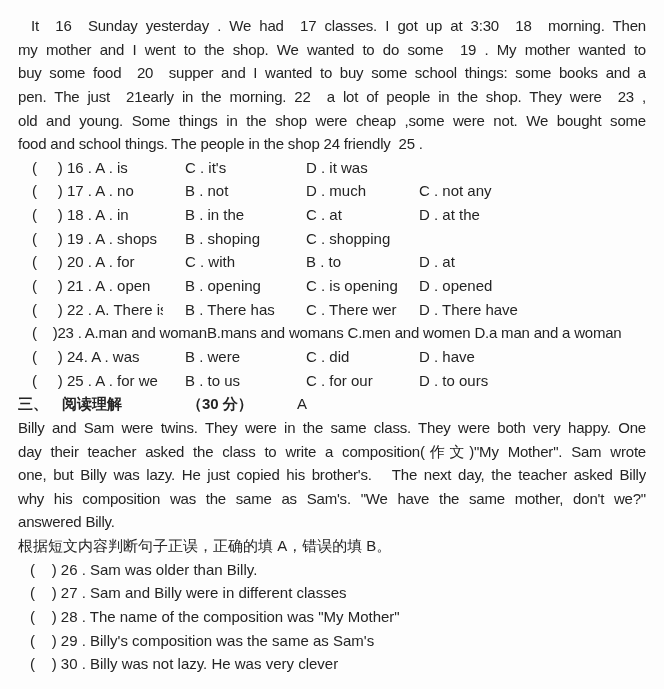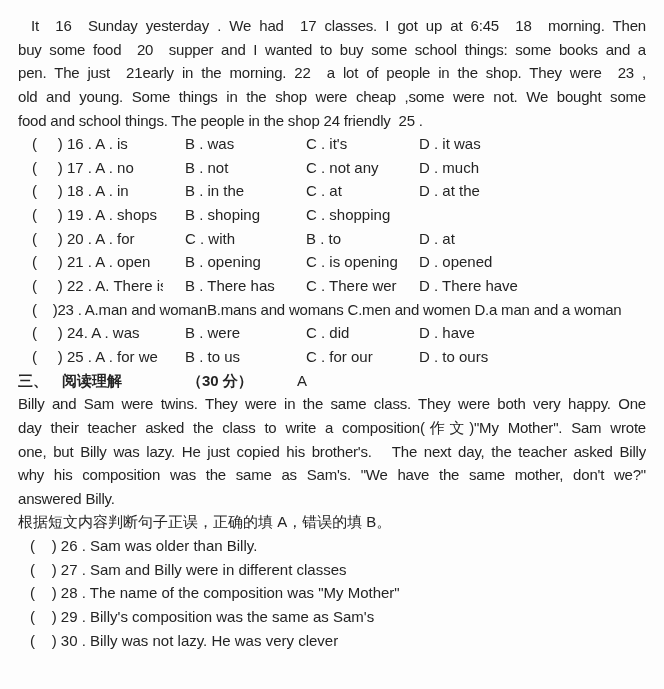--- a/index.html
+++ b/index.html
@@ -22,29 +22,30 @@
   .heading .hn{position:absolute;left:0;top:0;}
   .heading .ht{position:absolute;left:44px;top:0;}
   .heading .hs{position:absolute;left:125px;top:0;margin-left:44px;}
   .heading .hp{position:absolute;left:279px;top:0;font-weight:normal;}
 </style>
 </head>
 <body>
 
 <div class="page">
   <div>
-      <div class="line jline indent"><span>It </span><span class="blank">&nbsp;16&nbsp;</span><span> Sunday yesterday . We had </span><span class="blank">&nbsp;17&nbsp;</span><span>classes. I got up at 6:45 </span><span class="blank">&nbsp;18&nbsp;</span><span> morning. Then</span></div>
+      <div class="line jline indent"><span>It </span><span class="blank">&nbsp;16&nbsp;</span><span> Sunday yesterday . We had </span><span class="blank">&nbsp;17&nbsp;</span><span>classes. I got up at 3:30 </span><span class="blank">&nbsp;18&nbsp;</span><span> morning. Then</span></div>
+      <div class="line jline"><span>my mother and I went to the shop. We wanted to do some </span><span class="blank">&nbsp;19</span><span> . My mother wanted to</span></div>
       <div class="line jline"><span>buy some food </span><span class="blank">&nbsp;20&nbsp;</span><span> supper and I wanted to buy some school things: some books and a</span></div>
       <div class="line jline"><span>pen. The just </span><span class="blank">&nbsp;21</span><span>early in the morning. </span><span class="blank">22&nbsp;</span><span> a lot of people in the shop. They were </span><span class="blank">&nbsp;23</span><span> ,</span></div>
       <div class="line jline"><span>old and young. Some things in the shop were cheap ,some were not. We bought some</span></div>
       <div class="line jline lastline"><span>food and school things. The people in the shop</span><span class="blank">&nbsp;24</span><span> friendly </span><span class="blank">&nbsp;25&nbsp;</span><span>.</span></div>
     </div>
   <div>
-      <div class="line mcrow"><span>(     ) 16 . A . is</span><span>B . was</span><span>C . it's</span><span>D . it was</span></div>
-      <div class="line mcrow"><span>(     ) 17 . A . no</span><span>B . not</span><span>C . not any</span><span>D . much</span></div>
+      <div class="line mcrow"><span>(     ) 16 . A . is</span><span>C . it's</span><span>D . it was</span></div>
+      <div class="line mcrow"><span>(     ) 17 . A . no</span><span>B . not</span><span>D . much</span><span>C . not any</span></div>
       <div class="line mcrow"><span>(     ) 18 . A . in</span><span>B . in the</span><span>C . at</span><span>D . at the</span></div>
       <div class="line mcrow"><span>(     ) 19 . A . shops</span><span>B . shoping</span><span>C . shopping</span></div>
       <div class="line mcrow"><span>(     ) 20 . A . for</span><span>C . with</span><span>B . to</span><span>D . at</span></div>
       <div class="line mcrow"><span>(     ) 21 . A . open</span><span>B . opening</span><span>C . is opening</span><span>D . opened</span></div>
       <div class="line mcrow"><span>(     ) 22 . A. There is</span><span>B . There has</span><span>C . There were</span><span>D . There have</span></div>
       <div class="line mcrow"><span class="dense">(    )23 . A.man and womanB.mans and womans C.men and women D.a man and a woman</span></div>
       <div class="line mcrow"><span>(     ) 24. A . was</span><span>B . were</span><span>C . did</span><span>D . have</span></div>
       <div class="line mcrow"><span>(     ) 25 . A . for we</span><span>B . to us</span><span>C . for our</span><span>D . to ours</span></div>
     </div>
   <div class="line heading">

